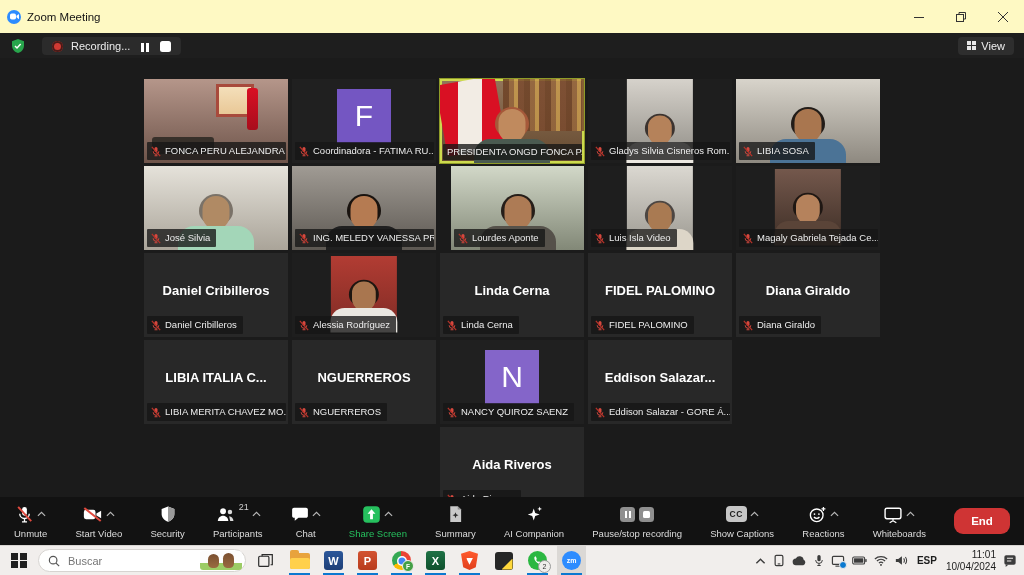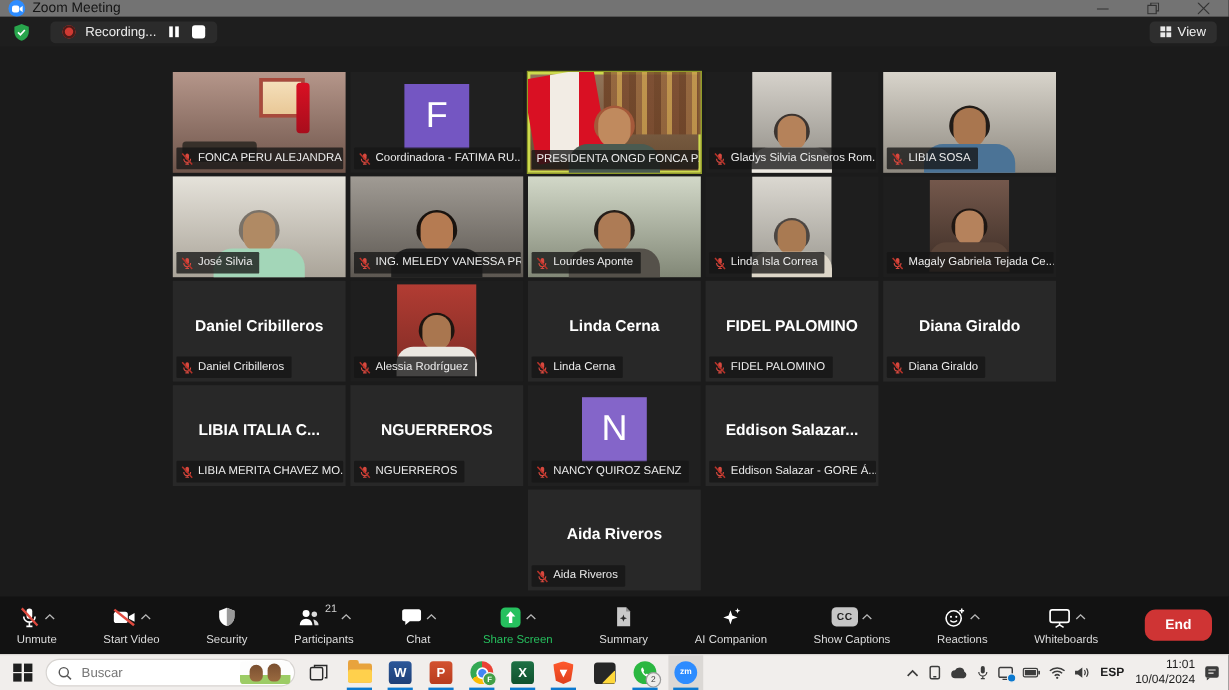--- a/index.html
+++ b/index.html
@@ -5,31 +5,31 @@
   html,body { margin:0; padding:0; }
   body {
     width:1024px; height:575px; overflow:hidden;
     font-family:"Liberation Sans", sans-serif;
     background:#1a1a1a;
     -webkit-font-smoothing:antialiased;
   }
   .app { position:relative; width:1024px; height:575px; display:flex; flex-direction:column; }
 
   
-  .titlebar { height:14px; background:#737373; display:flex; align-items:center; padding-left:7px; flex:0 0 auto; }
+  .titlebar { height:33px; background:#fef9c3; display:flex; align-items:center; padding-left:7px; flex:0 0 auto; }
   .zoom-logo { width:14px; height:14px; border-radius:50%; background:#2d8cff; display:flex; align-items:center; justify-content:center; }
   .zoom-logo svg { display:block; }
   .win-title { font-size:11.5px; color:#141414; margin-left:6px; flex:1; }
   .win-btns { display:flex; height:100%; }
   .win-btn { width:42px; height:100%; display:flex; align-items:center; justify-content:center; color:#333; }
 
   
   .meetbar { height:25px; background:#1e1e1e; display:flex; align-items:center; padding:0 10px; flex:0 0 auto; }
   .shield { width:16px; height:16px; }
-  .rec-chip { display:flex; align-items:center; gap:8px; background:#2b2b2b; border-radius:4px; padding:3px 10px; margin-left:16px; }
+  .rec-chip { display:flex; align-items:flex-end; gap:8px; background:#2b2b2b; border-radius:4px; padding:3px 10px; margin-left:16px; }
   .rec-dot { width:11px; height:11px; border-radius:50%; background:#cf3a33; box-shadow:inset 0 0 0 2px #4a1b18; }
   .rec-text { color:#ececec; font-size:11px; }
   .pause-btn { display:flex; gap:2.5px; padding:0 3px; }
   .pause-btn i { display:block; width:2.5px; height:9px; background:#fff; }
   .stop-btn { width:11px; height:11px; background:#fff; border-radius:2.5px; }
   .viewbtn { margin-left:auto; background:#2e2e2e; border-radius:4px; color:#f0f0f0; font-size:11px; display:flex; align-items:center; gap:5px; padding:3px 9px; }
   .grid-ico { display:grid; grid-template-columns:4px 4px; grid-template-rows:4px 4px; gap:1.5px; }
   .grid-ico i { background:#e8e8e8; }
 
   
@@ -271,21 +271,21 @@
           </div>
           <div class="chip">
             <svg width="10" height="11" viewBox="0 0 12 13">
     <rect x="4.2" y="1" width="3.6" height="6.2" rx="1.8" fill="#d6493f"></rect>
     <path d="M2.6 6.2a3.4 3.6 0 0 0 6.8 0M6 9.8v1.6M4.2 11.6h3.6" fill="none" stroke="#d6493f" stroke-width="1.1"></path>
     <line x1="1" y1="1" x2="11" y2="12" stroke="#b83229" stroke-width="1.5"></line>
   </svg>
             <span>ING. MELEDY VANESSA PR...</span>
           </div>
         </div>
-        <div class="tile video" style="background: linear-gradient(rgb(210, 216, 200), rgb(130, 136, 119));">
+        <div class="tile video" style="background: linear-gradient(rgb(210, 216, 200), rgb(130, 136, 119)); margin-left: 11px;">
           <div class="person">
             <div class="p-hair" style="background: rgb(38, 30, 25);"></div>
             <div class="p-head" style="background: rgb(173, 123, 85);"></div>
             <div class="p-body" style="background: rgb(85, 81, 74);"></div>
           </div>
           <div class="chip">
             <svg width="10" height="11" viewBox="0 0 12 13">
     <rect x="4.2" y="1" width="3.6" height="6.2" rx="1.8" fill="#d6493f"></rect>
     <path d="M2.6 6.2a3.4 3.6 0 0 0 6.8 0M6 9.8v1.6M4.2 11.6h3.6" fill="none" stroke="#d6493f" stroke-width="1.1"></path>
     <line x1="1" y1="1" x2="11" y2="12" stroke="#b83229" stroke-width="1.5"></line>
@@ -300,21 +300,21 @@
               <div class="p-head" style="background: rgb(169, 122, 82);"></div>
               <div class="p-body" style="background: rgb(221, 214, 200);"></div>
             </div>
           </div>
           <div class="chip">
             <svg width="10" height="11" viewBox="0 0 12 13">
     <rect x="4.2" y="1" width="3.6" height="6.2" rx="1.8" fill="#d6493f"></rect>
     <path d="M2.6 6.2a3.4 3.6 0 0 0 6.8 0M6 9.8v1.6M4.2 11.6h3.6" fill="none" stroke="#d6493f" stroke-width="1.1"></path>
     <line x1="1" y1="1" x2="11" y2="12" stroke="#b83229" stroke-width="1.5"></line>
   </svg>
-            <span>Linda Isla Correa</span>
+            <span>Luis Isla Video</span>
           </div>
         </div>
         <div class="tile photo">
           <div class="pbox photobox" style="background: linear-gradient(rgb(116, 88, 76), rgb(63, 47, 39));">
             <div class="person">
               <div class="p-hair" style="background: rgb(31, 23, 19);"></div>
               <div class="p-head" style="background: rgb(181, 130, 92);"></div>
               <div class="p-body" style="background: rgb(90, 68, 56);"></div>
             </div>
           </div>
@@ -541,20 +541,36 @@
     <div class="tb-item">
       <div class="icon-row">
         <svg width="19" height="19" viewBox="0 0 24 24">
           <path d="M11 4.5l1.9 5.6 5.6 1.9-5.6 1.9L11 19.5l-1.9-5.6-5.6-1.9 5.6-1.9z" fill="#fff"></path>
           <path d="M18.5 2l.8 2.2L21.5 5l-2.2.8-.8 2.2-.8-2.2L15.5 5l2.2-.8z" fill="#fff"></path>
         </svg>
       </div>
       <div class="tb-label">AI Companion</div>
     </div>
 
+    <div class="tb-item">
+      <div class="icon-row">
+        <span class="psr">
+          <span class="sq">
+              <span class="bars">
+                <i></i>
+                <i></i>
+              </span>
+            </span>
+          <span class="sq">
+              <span class="stp"></span>
+            </span>
+        </span>
+      </div>
+      <div class="tb-label">Pause/stop recording</div>
+    </div>
 
     <div class="tb-item">
       <div class="icon-row">
         <span class="cc-box">CC</span>
         <svg width="9" height="6" viewBox="0 0 10 6">
             <path d="M1 5l4-3.8L9 5" stroke="#b8b8b8" fill="none" stroke-width="1.3"></path>
           </svg>
       </div>
       <div class="tb-label">Show Captions</div>
     </div>

